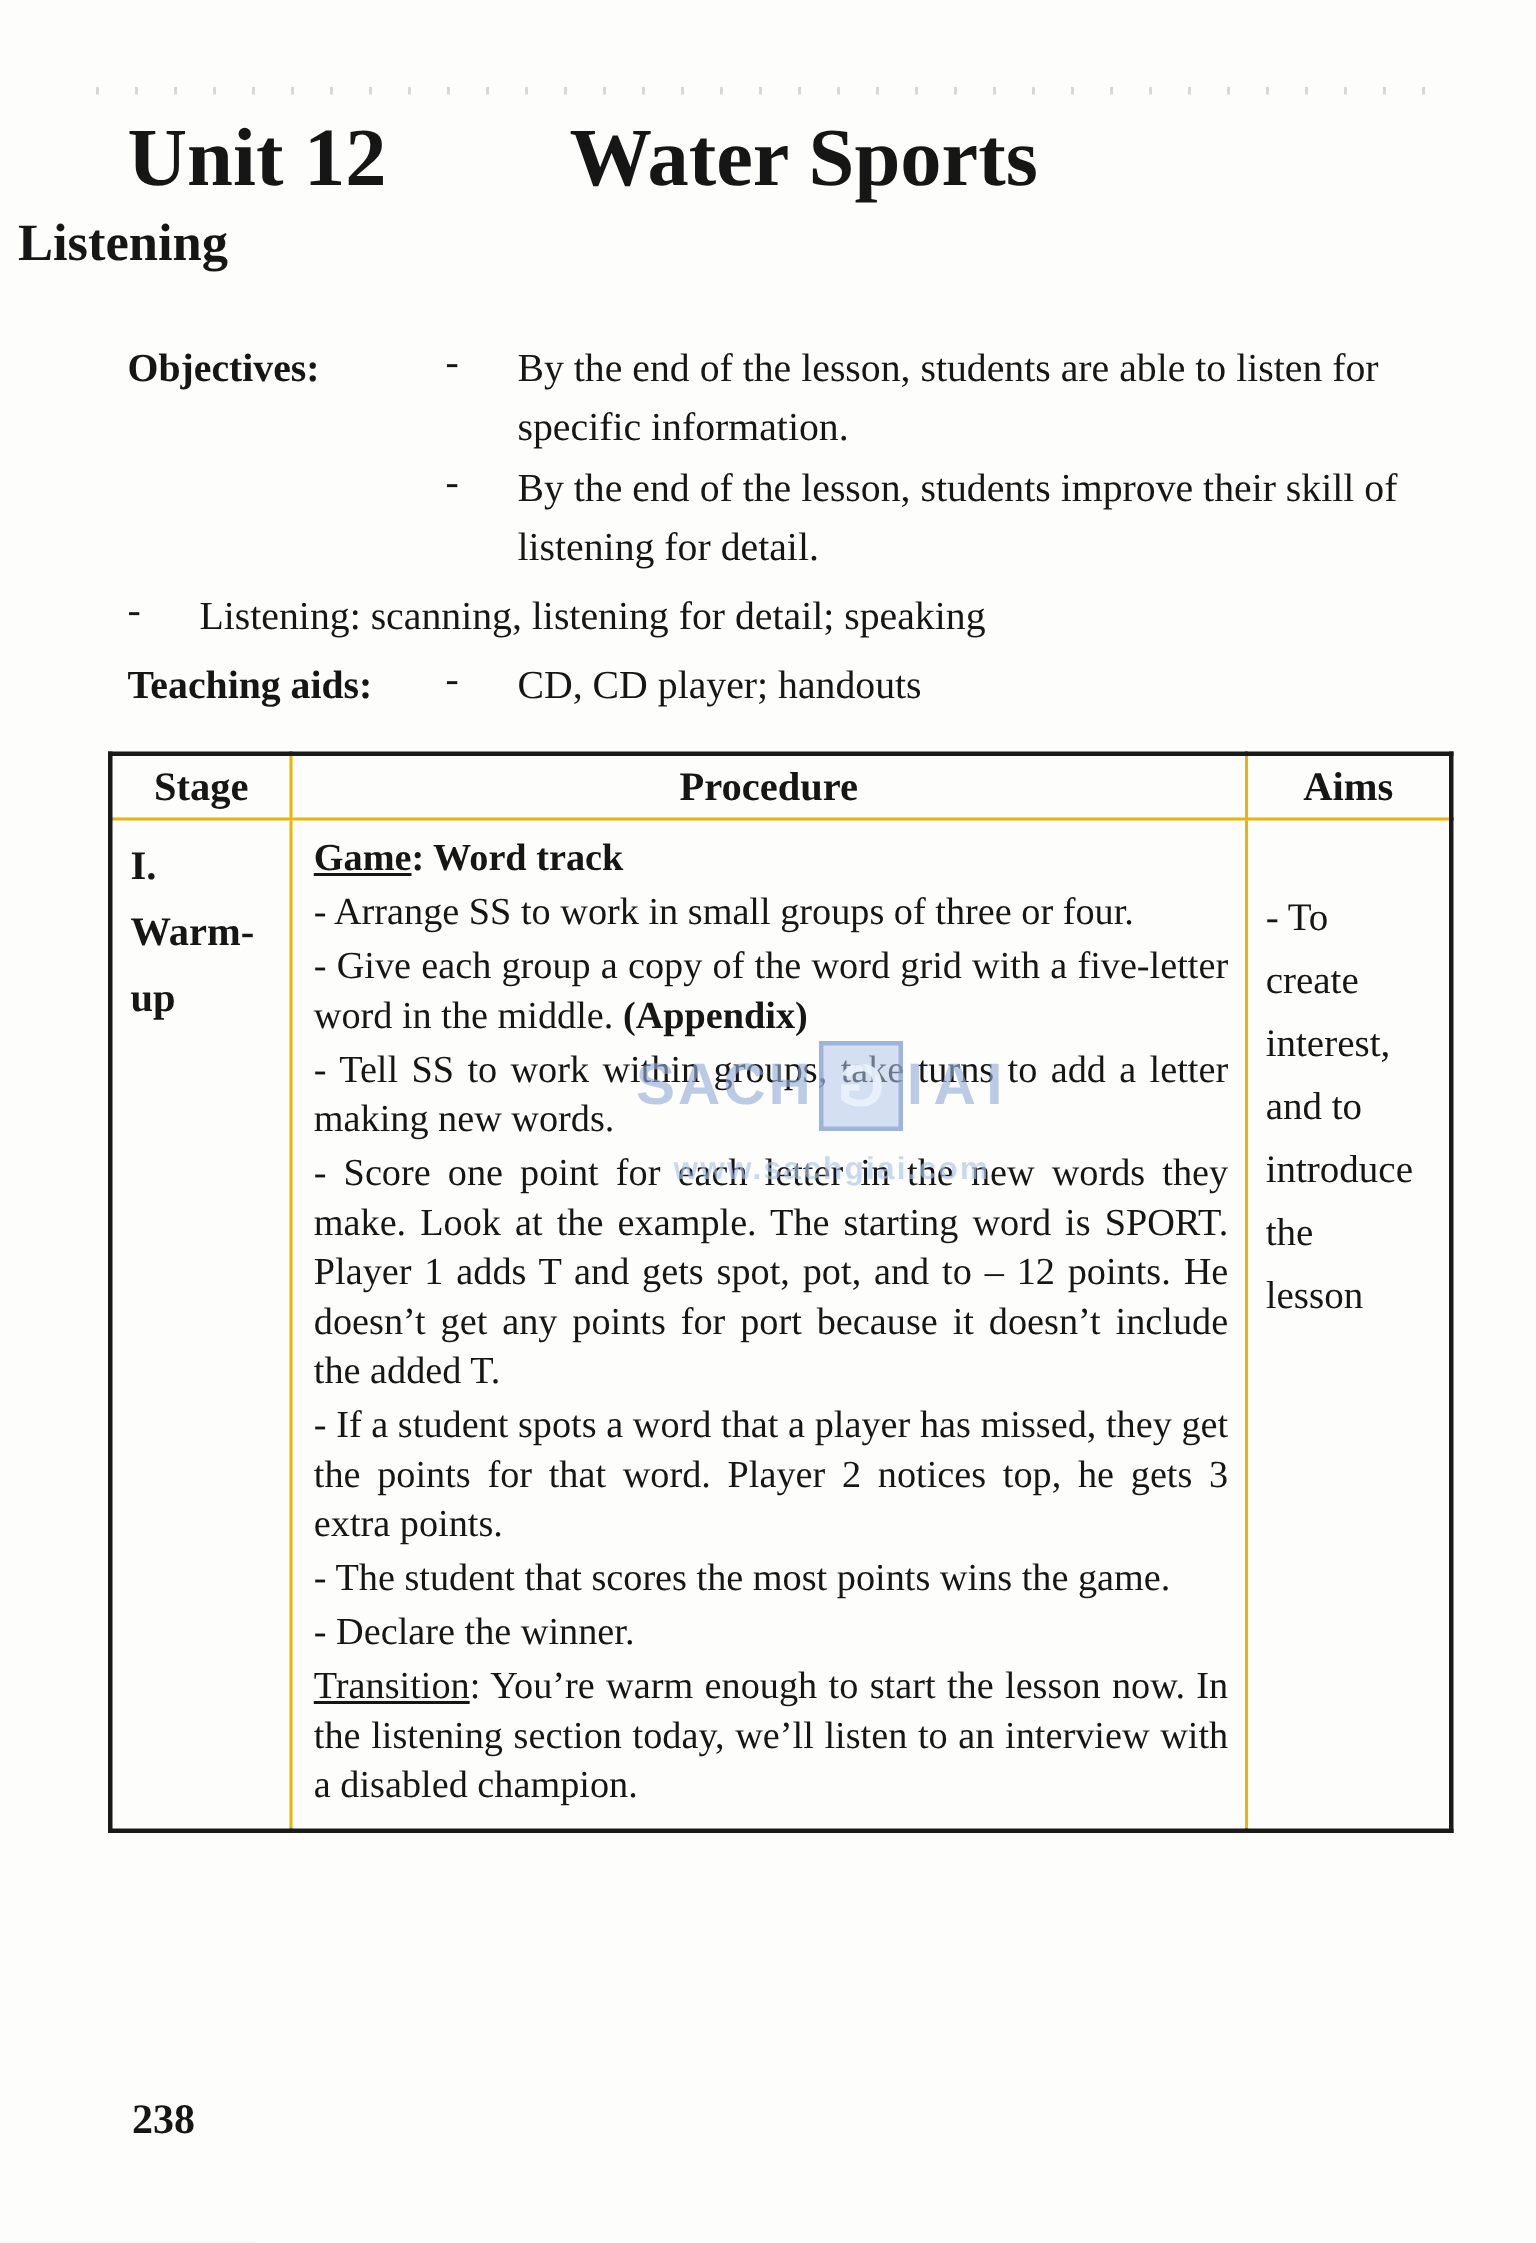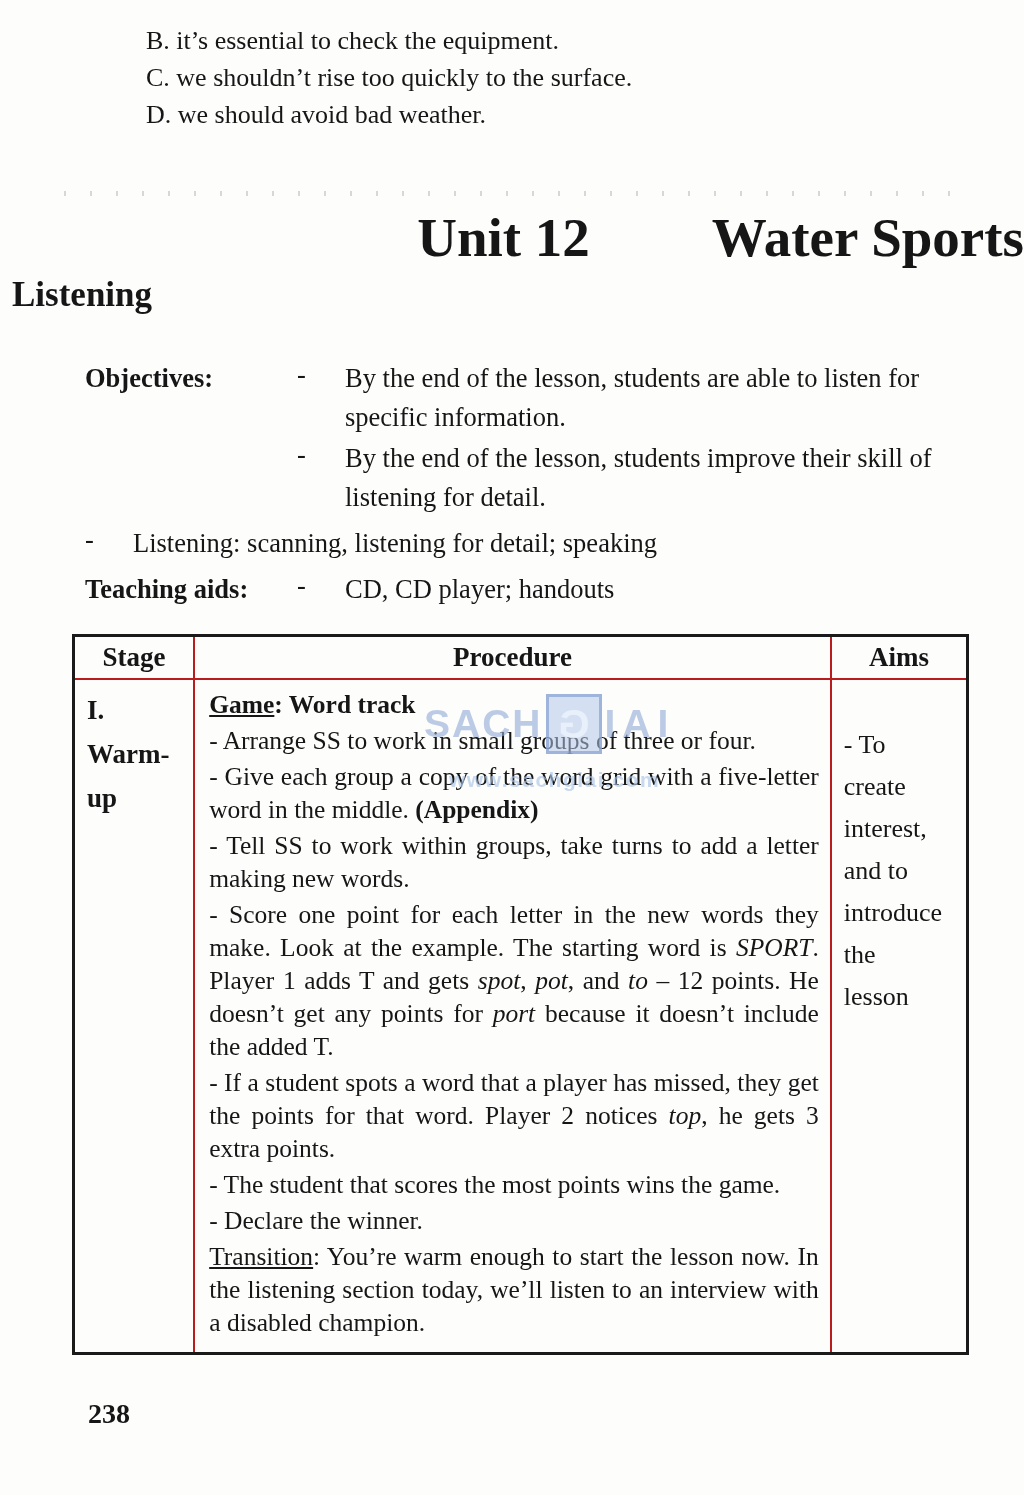--- a/index.html
+++ b/index.html
@@ -15,44 +15,44 @@
   }
   
   .options { padding:22px 0 0 146px; font-size:26px; line-height:37px; }
   
   .scan-dots {
     margin:58px 0 0 64px; width:900px; height:5px;
     background-image:repeating-linear-gradient(90deg, #b9b9b9 0 2px, transparent 2px 26px);
     opacity:.55;
   }
   
-  .title-row { margin-top:10px; padding-left:85px; font-size:55px; font-weight:bold; line-height:1.15; white-space:nowrap;text-align:right; }
+  .title-row { margin-top:10px; padding-left:85px; font-size:55px; font-weight:bold; line-height:1.15; white-space:nowrap; }
   .title-name { margin-left:122px; }
   .subtitle { margin-top:6px; padding-left:12px; font-size:35px; font-weight:bold; }
   
   .meta { margin:44px 58px 0 85px; font-size:26.5px; }
   .meta-row { display:flex; margin-bottom:5px; }
   .meta-label { width:212px; flex-shrink:0; font-weight:bold; line-height:1.45; }
   .meta-items { flex:1; }
   .meta-item { display:flex; margin-bottom:3px; }
   .meta-dash { width:48px; flex-shrink:0; }
   .meta-text { width:608px; line-height:1.45; }
   
   table.lesson { border-collapse:collapse; margin:22px 0 0 72px; width:897px; position:relative; z-index:1; background:transparent; }
-  table.lesson th, table.lesson td { border:2px solid #b91c1c; }
+  table.lesson th, table.lesson td { border:2px solid #eab308; }
   table.lesson { border:3px solid #1a1a1a; }
   th { font-size:27px; font-weight:bold; padding:5px 2px; }
   td { vertical-align:top; }
   .stage-cell { font-weight:bold; font-size:27px; padding:8px 4px 8px 12px; line-height:44px; }
   .proc-cell { padding:8px 11px 10px 14px; font-size:25.5px; }
   .proc-p { line-height:33px; margin-bottom:3px; text-align:justify; }
   .proc-p.heading { text-align:left; }
   .aims-cell { padding:44px 24px 8px 12px; font-size:26px; line-height:42px; }
   .bold { font-weight:bold; }
-  .italic { font-style:italic; }
+  .italic { }
   .underline { text-decoration:underline; }
   
   .watermark {
     position:absolute; left:424px; top:694px; z-index:2;
     display:flex; align-items:center;
     font-family:"Liberation Sans", sans-serif; font-weight:bold;
     font-size:39px; letter-spacing:2px;
     color:rgba(148,172,214,.62);
     pointer-events:none;
   }
@@ -73,25 +73,20 @@
     pointer-events:none;
   }
   
   .page-num { position:absolute; left:88px; top:1398px; font-size:28px; font-weight:bold;text-align:center; }
 </style>
 </head>
 <body>
 
 <div class="page">
 
-  <div class="options">
-    <div>B. it’s essential to check the equipment.</div>
-    <div>C. we shouldn’t rise too quickly to the surface.</div>
-    <div>D. we should avoid bad weather.</div>
-  </div>
 
   <div class="scan-dots"></div>
 
   <div class="title-row">
     <span>Unit 12</span><span class="title-name">Water Sports</span>
   </div>
   <div class="subtitle">Listening</div>
 
   <div class="meta">
     <div class="meta-row">

